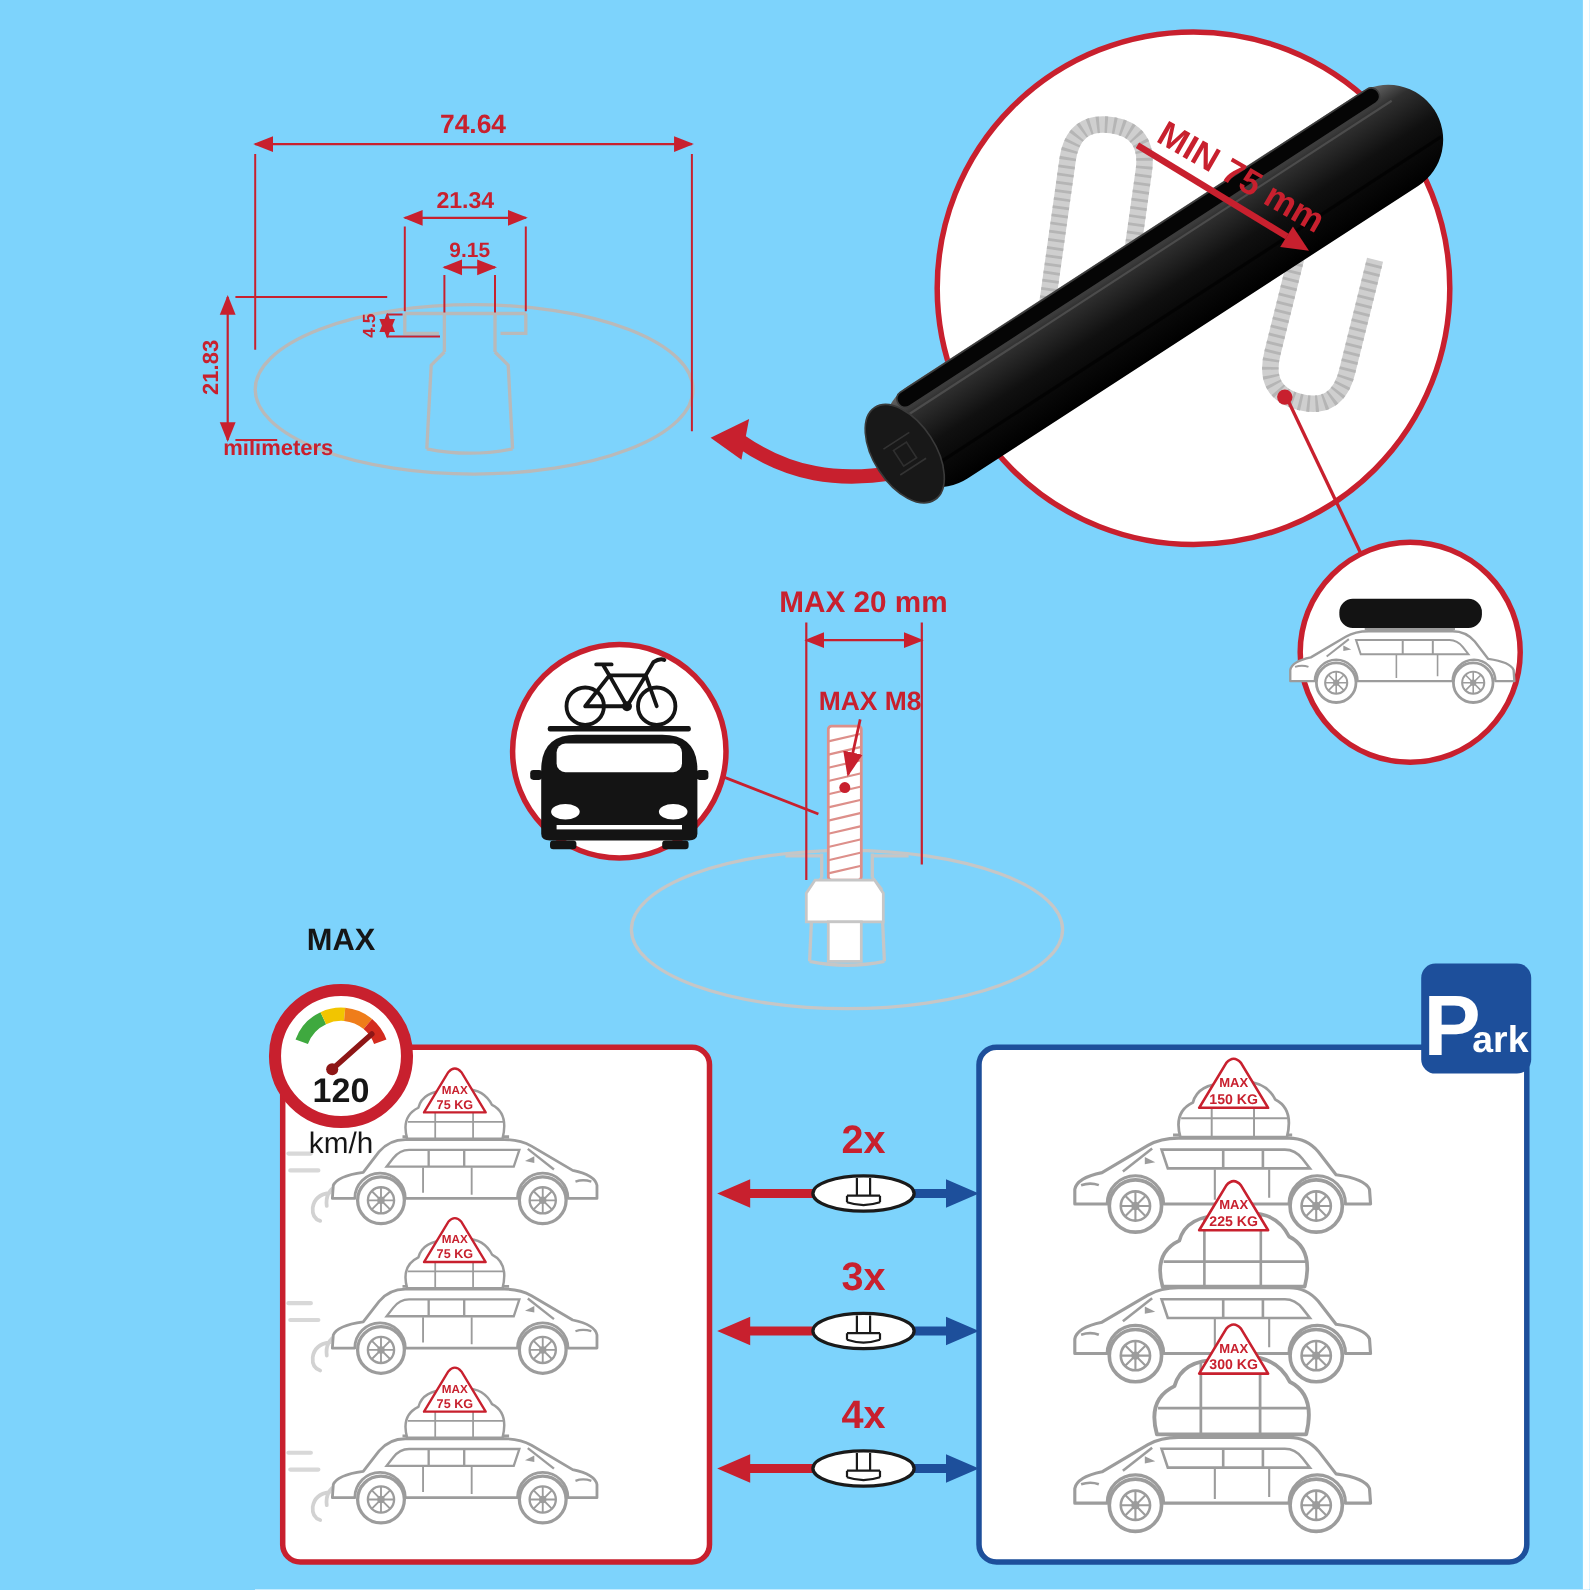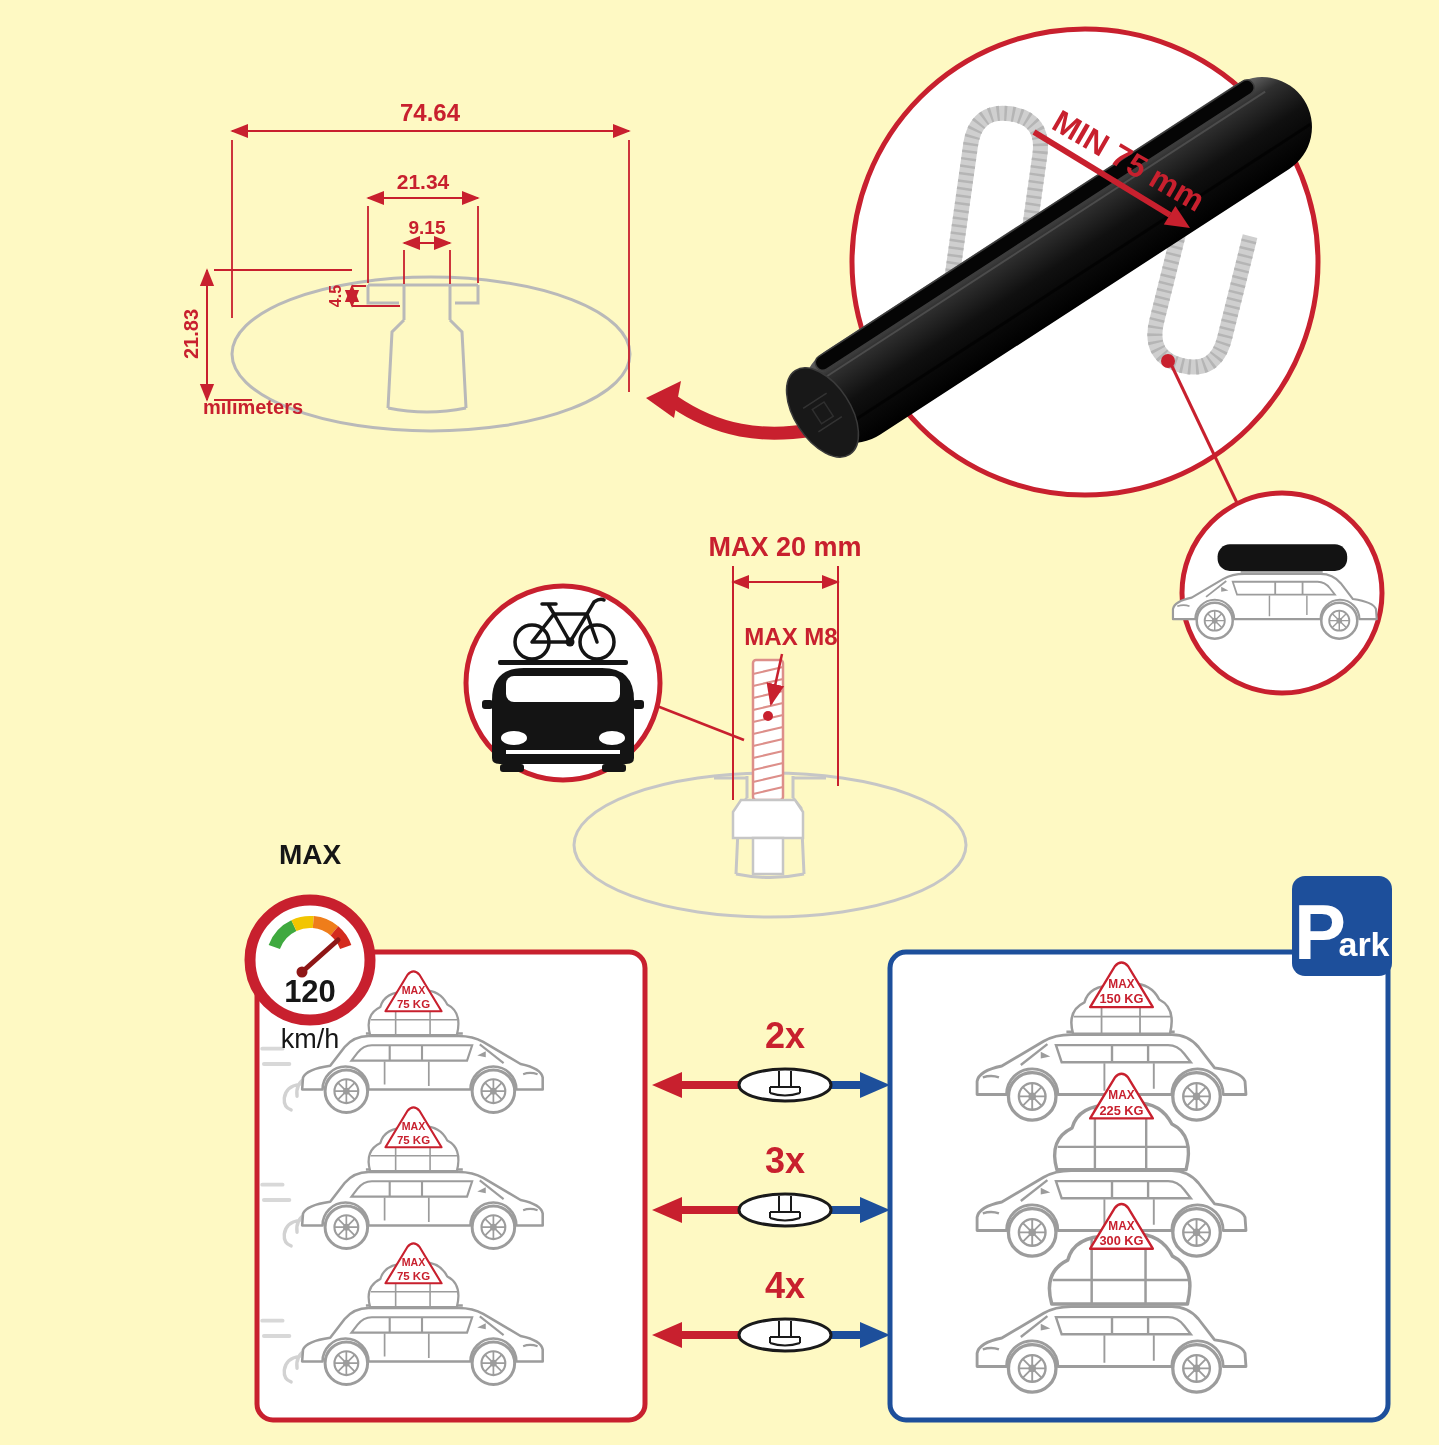--- a/index.html
+++ b/index.html
@@ -1,16 +1,16 @@
 <!DOCTYPE html>
 <html><head>
 <meta charset="utf-8">
 <style>
   html,body{margin:0;padding:0;background:#ffffff;}
-  .canvas{position:relative;width:1439px;height:1445px;background:#fef9c3;overflow:hidden;}
+  .canvas{position:relative;width:1439px;height:1445px;background:#7dd3fc;overflow:hidden;}
   svg text{font-family:"Liberation Sans", sans-serif;}
 </style>
 </head>
 <body>
 
 <div class="canvas">
 <svg width="1445" height="1445" viewBox="0 0 1445 1445" xmlns="http://www.w3.org/2000/svg">
 
   <defs>
     <marker id="dimArrow" viewBox="0 0 10 10" refX="9" refY="5" markerWidth="9" markerHeight="9" orient="auto-start-reverse">

